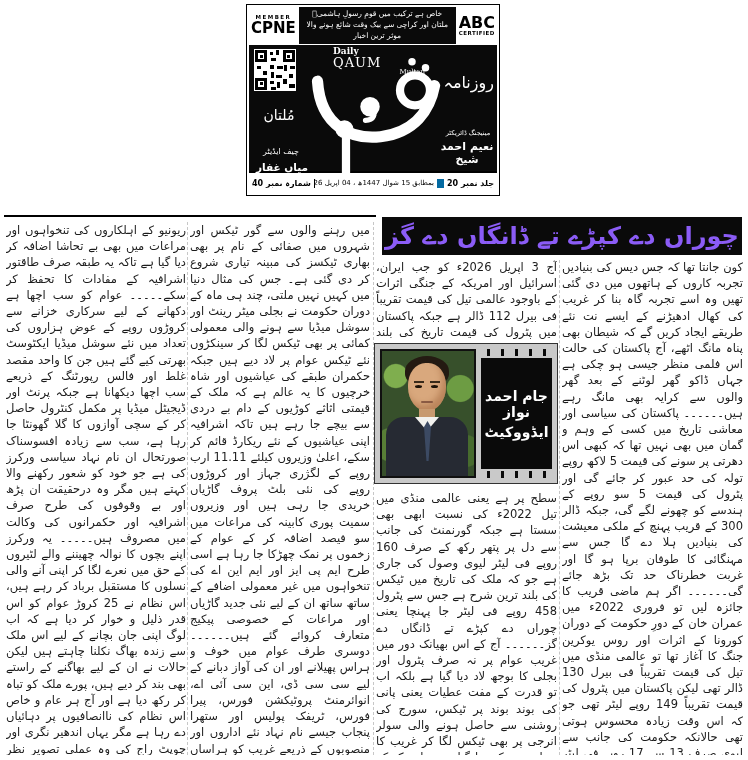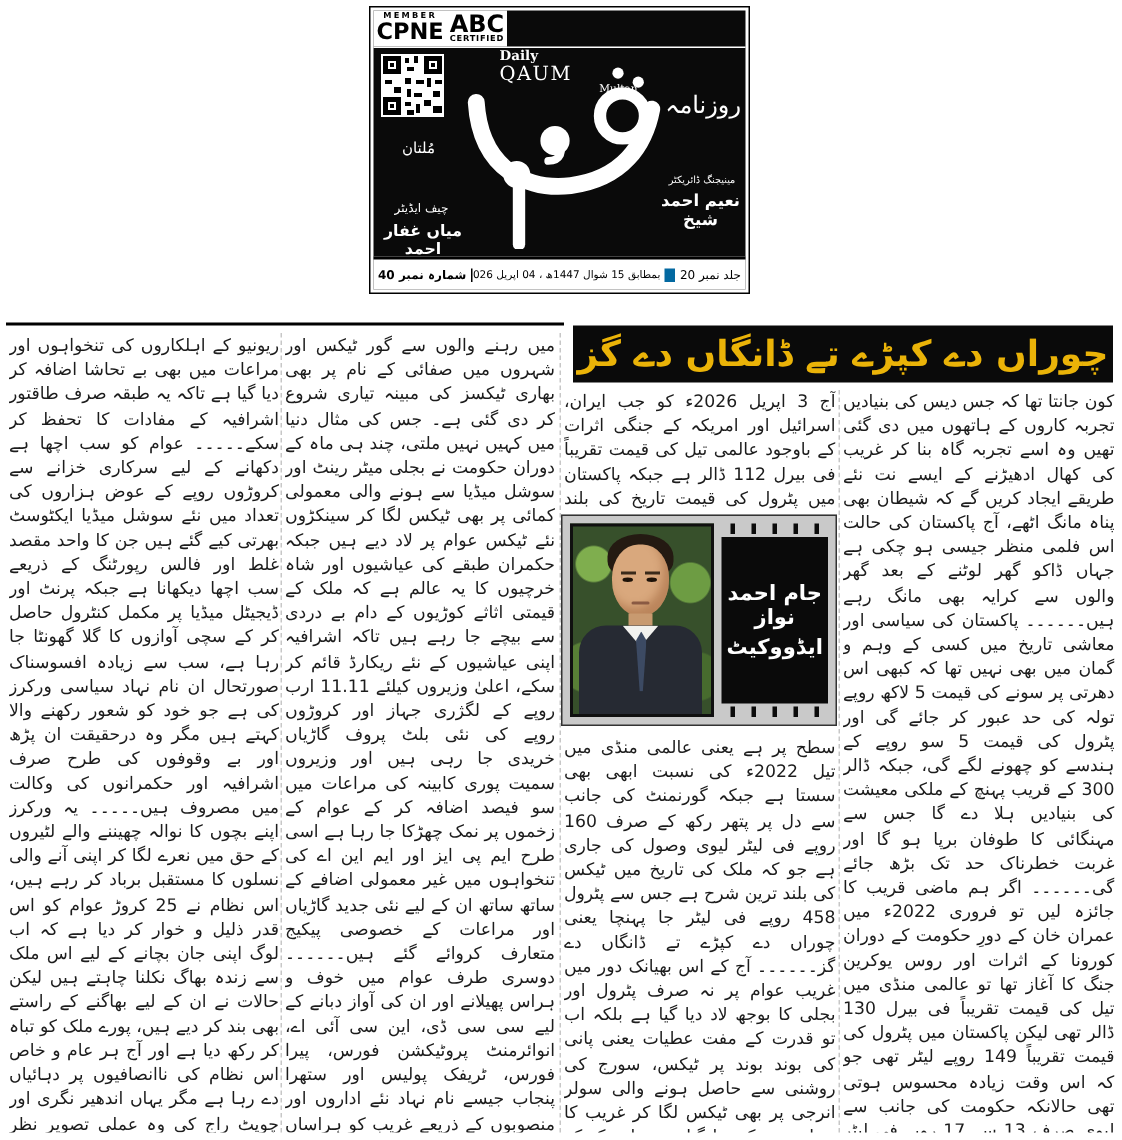--- a/index.html
+++ b/index.html
@@ -12,42 +12,42 @@
   .mh-box{background:#0a0a0a;color:#fff;width:100%;height:100%;display:flex;flex-direction:column;box-sizing:border-box;}
   .mh-top{display:flex;align-items:stretch;border-bottom:1px solid #fff;}
   .badge{background:#fff;color:#000;text-align:center;padding:1px 2px;line-height:1;display:flex;flex-direction:column;justify-content:center;}
   .badge .tiny{font-size:5.5px;letter-spacing:1.5px;font-weight:bold;}
   .badge .big{font-size:15px;font-weight:900;letter-spacing:0;}
   .badge.abc .big{font-size:16px;}
   .badge.abc .tiny{letter-spacing:0.5px;}
   .motto{flex:1;direction:rtl;text-align:center;font-size:7.5px;line-height:1.45;padding:2px 3px;border-left:1px solid #fff;border-right:1px solid #fff;}
   .mh-main{flex:1;position:relative;}
   .qr{position:absolute;left:5px;top:4px;width:42px;height:42px;background:#fff;}
-  .mh-city{position:absolute;left:4px;top:62px;width:52px;text-align:center;font-size:10px;direction:rtl;}
+  .mh-city{position:absolute;left:4px;top:62px;width:52px;text-align:center;font-size:14px;direction:rtl;}
   .mh-ce-title{position:absolute;left:4px;top:102px;width:56px;text-align:center;font-size:8px;direction:rtl;}
   .mh-ce-name{position:absolute;left:2px;top:116px;width:62px;text-align:center;font-size:10.5px;font-weight:bold;direction:rtl;}
   .mh-daily{position:absolute;left:56px;top:2px;width:92px;text-align:left;color:#fff;
             font-family:"DejaVu Serif",serif;line-height:1;margin-left:28px;}
   .mh-daily .d1{font-size:9px;font-weight:bold;display:block;}
   .mh-daily .d2{font-size:13px;letter-spacing:1px;display:block;}
   .mh-daily .d3{font-size:7px;display:block;text-align:right;}
   .logo-svg{position:absolute;left:52px;top:6px;width:150px;height:128px;}
   .mh-rozanama{position:absolute;right:3px;top:28px;width:50px;text-align:center;font-size:16px;direction:rtl;}
   .mh-md-title{position:absolute;right:3px;top:84px;width:52px;text-align:center;font-size:6.5px;direction:rtl;}
   .mh-md-name{position:absolute;right:2px;top:95px;width:56px;text-align:center;font-size:11px;font-weight:bold;direction:rtl;}
   .mh-bottom{background:#fff;color:#000;border-top:2px solid #000;display:flex;direction:rtl;
              font-size:7.5px;align-items:center;height:20px;}
   .mh-bottom .cell{padding:0 3px;white-space:nowrap;overflow:hidden;}
-  .mh-bottom .vol{border-left:7px solid #0369a1;font-weight:normal;font-size:8px;text-align:right;}
+  .mh-bottom .vol{border-left:7px solid #0369a1;font-weight:bold;font-size:8px;text-align:right;}
   .mh-bottom .date{flex:1;text-align:center;font-size:7px;}
   .mh-bottom .issue{border-right:1px solid #000;font-weight:bold;font-size:8px;}
 
   
   .headline-band{position:absolute;left:382px;top:217px;width:360px;height:38px;background:#0a0a0a;
-                 color:#eab308;display:flex;align-items:center;justify-content:center;}
+                 color:#8b5cf6;display:flex;align-items:center;justify-content:center;}
   .headline-band span{direction:rtl;font-size:24px;font-weight:bold;white-space:nowrap;}
 
   
   .rule-top{position:absolute;left:4px;top:215px;width:372px;height:2px;background:#000;}
   .col{position:absolute;direction:rtl;text-align:justify;font-size:11.5px;line-height:16.2px;
        color:#1c1c1c;overflow:hidden;}
   .colA{left:562px;top:259px;width:181px;height:496px;}
   .colB1{left:376px;top:259px;width:181px;height:82px;}
   .colB2{left:376px;top:490px;width:181px;height:265px;}
   .colC{left:190px;top:222px;width:180px;height:533px;}
@@ -95,20 +95,24 @@
 <div class="page">
 
   <div class="masthead">
     <div class="mh-box">
 
       <div class="mh-top">
         <div class="badge cpne">
           <span class="tiny">MEMBER</span>
           <span class="big">CPNE</span>
         </div>
+        <div class="motto">
+          <div>خاص ہے ترکیب میں قومِ رسولِ ہاشمیؐ</div>
+          <div>ملتان اور کراچی سے بیک وقت شائع ہونے والا موثر ترین اخبار</div>
+        </div>
         <div class="badge abc">
           <span class="big">ABC</span>
           <span class="tiny">CERTIFIED</span>
         </div>
       </div>
 
       <div class="mh-main">
 
         <svg class="qr" viewBox="0 0 29 29" shape-rendering="crispEdges">
           <rect width="29" height="29" fill="#fff"></rect>

